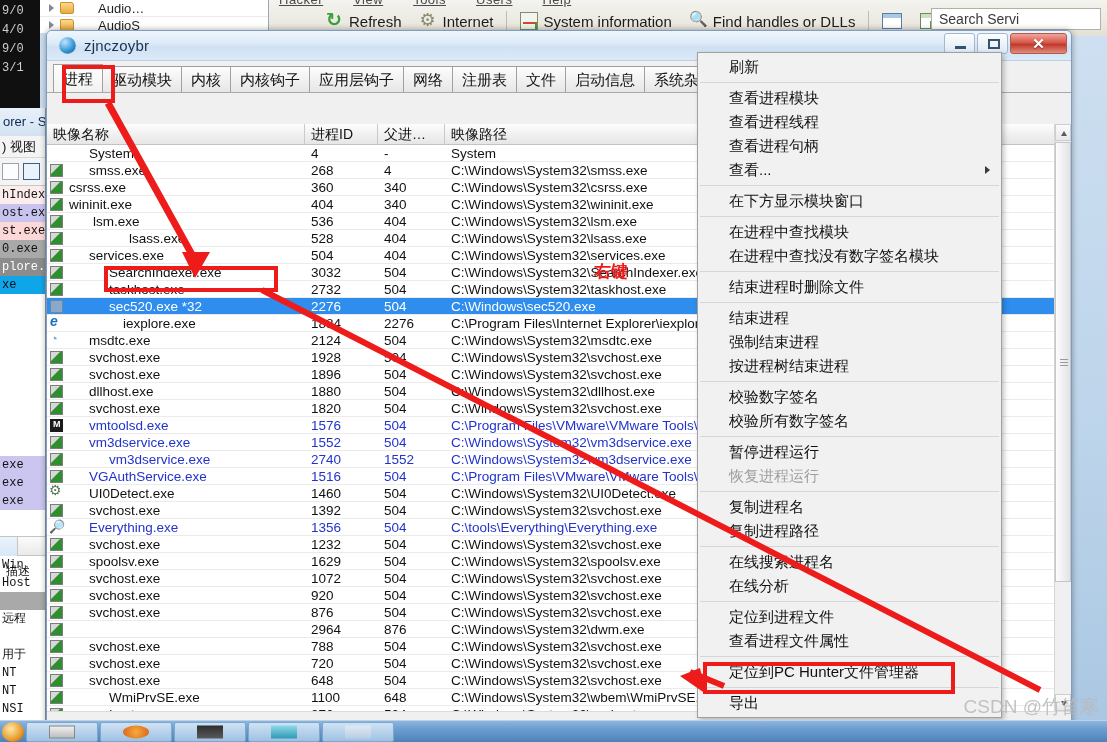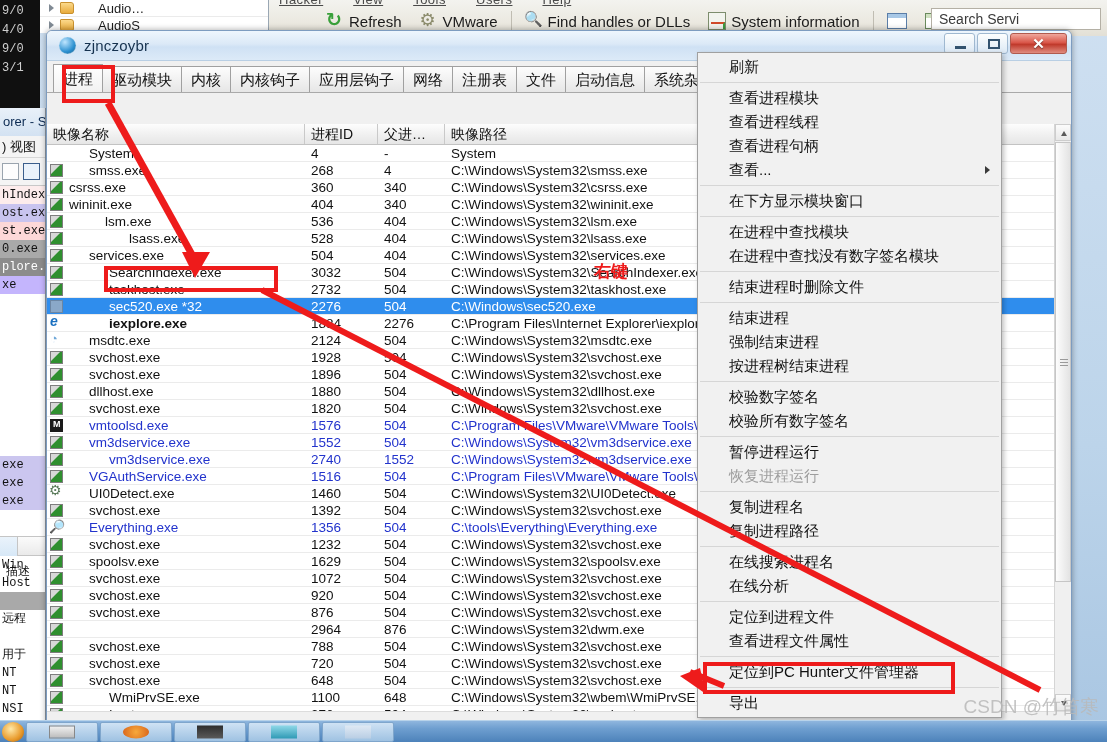--- a/index.html
+++ b/index.html
@@ -374,30 +374,30 @@
     <div class="ph-menu">
       <span>Hacker</span><span>View</span><span>Tools</span><span>Users</span><span>Help</span>
     </div>
     <div class="ph-toolbar">
       <div class="ph-btn">
         <span class="ico ico-refresh"></span>
         <span>Refresh</span>
       </div>
       <div class="ph-btn">
         <span class="ico ico-gear"></span>
-        <span>VMware</span>
+        <span>Internet</span>
       </div>
       <div class="ph-sep"></div>
+      <div class="ph-btn">
+        <span class="ico ico-sysinfo"></span>
+        <span>System information</span>
+      </div>
       <div class="ph-btn">
         <span class="ico ico-bino"></span>
         <span>Find handles or DLLs</span>
-      </div>
-      <div class="ph-btn">
-        <span class="ico ico-sysinfo"></span>
-        <span>System information</span>
       </div>
       <div class="ph-sep"></div>
       <div class="ph-btn">
           <span class="win-sm"></span>
         </div>
       <div class="ph-btn">
           <span class="win-sm2"></span>
         </div>
       <div class="ph-btn">
           <span class="redx">✖</span>
@@ -412,21 +412,21 @@
     <div class="pe-toolbar">
       <span class="pe-tb-i"></span>
       <span class="pe-tb-i b"></span>
     </div>
     <div class="pe-list">
       <div class="r" style="background:#fdecec">hIndexe</div>
       <div class="r" style="background:#c9c4ef">ost.exe</div>
       <div class="r" style="background:#fdd8d8">st.exe</div>
       <div class="r" style="background:#a9a9a9">0.exe</div>
       <div class="r" style="background:#8c8c8c;color:#fff">plore.e</div>
-      <div class="r" style="background:#c4b5fd">xe</div>
+      <div class="r" style="background:#0ea5e9">xe</div>
       <div class="r" style="background:#fff"></div>
       <div class="r" style="background:#fff"></div>
       <div class="r" style="background:#fff"></div>
       <div class="r" style="background:#fff"></div>
       <div class="r" style="background:#fff"></div>
       <div class="r" style="background:#fff"></div>
       <div class="r" style="background:#fff"></div>
       <div class="r" style="background:#fff"></div>
       <div class="r" style="background:#ffffff"></div>
       <div class="r" style="background:#cbc6ef">exe</div>
@@ -537,21 +537,21 @@
             </div>
             <div class="cell pid">404</div>
             <div class="cell ppid">340</div>
             <div class="cell path">C:\Windows\System32\wininit.exe</div>
             <div class="cell desc">tion</div>
           </div>
           <div class="row">
             <div class="cell name">
               <span class="pname">
                 <span class="pico g" style="left: 3px;"></span>
-                <span class="txt" style="left: 42px; padding-left: 16px;">lsm.exe</span>
+                <span class="txt" style="left: 30px; padding-left: 16px;">lsm.exe</span>
               </span>
             </div>
             <div class="cell pid">536</div>
             <div class="cell ppid">404</div>
             <div class="cell path">C:\Windows\System32\lsm.exe</div>
             <div class="cell desc">tion</div>
           </div>
           <div class="row">
             <div class="cell name">
               <span class="pname">
@@ -609,21 +609,21 @@
             </div>
             <div class="cell pid">2276</div>
             <div class="cell ppid">504</div>
             <div class="cell path">C:\Windows\sec520.exe</div>
             <div class="cell desc"></div>
           </div>
           <div class="row">
             <div class="cell name">
               <span class="pname">
                 <span class="pico ie" style="left: 3px;"></span>
-                <span class="txt" style="left: 62px; font-weight: bold;">iexplore.exe</span>
+                <span class="txt" style="left: 76px;">iexplore.exe</span>
               </span>
             </div>
             <div class="cell pid">1884</div>
             <div class="cell ppid">2276</div>
             <div class="cell path">C:\Program Files\Internet Explorer\iexplore…</div>
             <div class="cell desc">tion</div>
           </div>
           <div class="row">
             <div class="cell name">
               <span class="pname">

